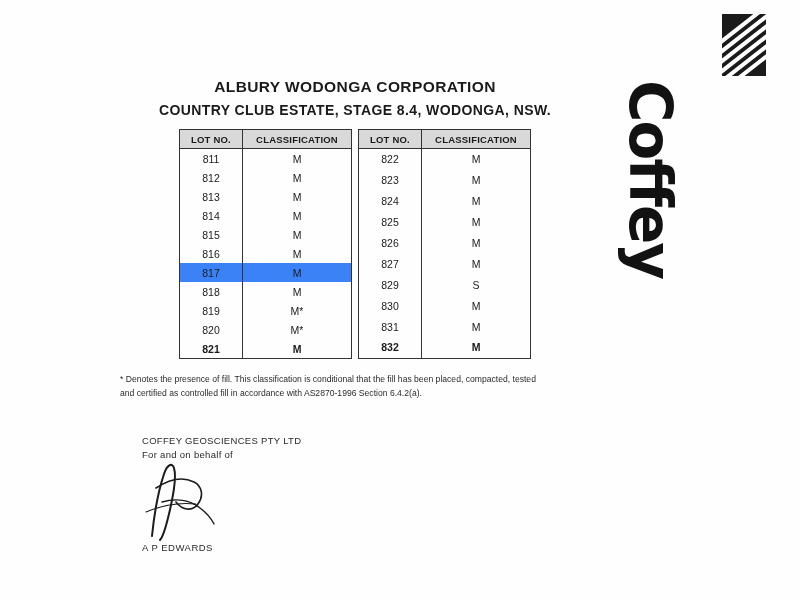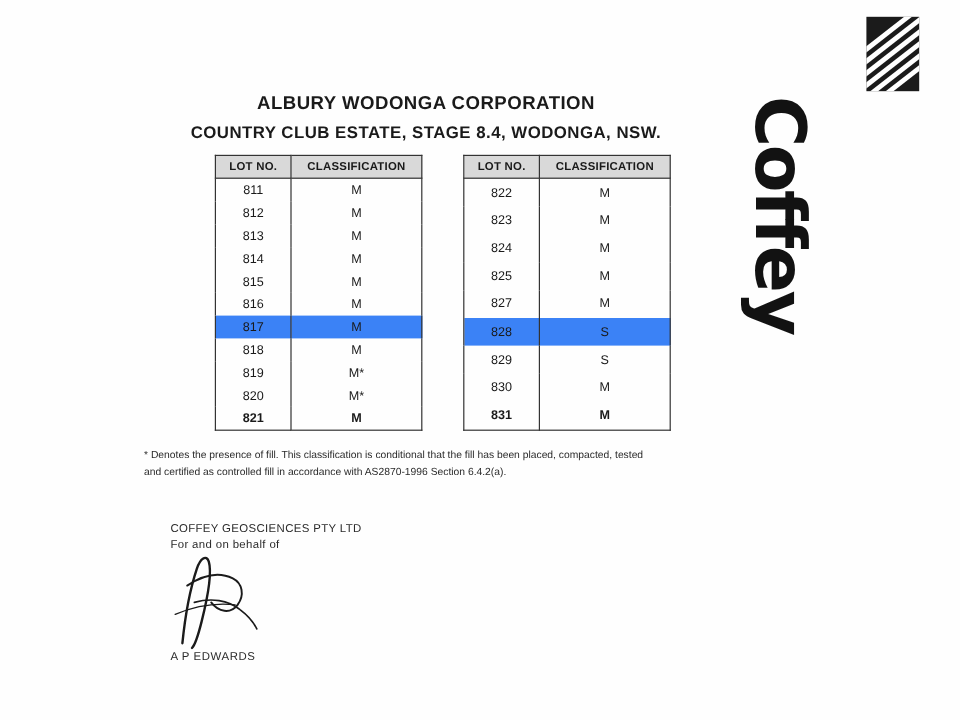--- a/index.html
+++ b/index.html
@@ -82,21 +82,20 @@
   #tables-wrap {
     margin-top: 11px;
     display: flex;
     justify-content: center;
     gap: 6px;
   }
   table.lot-table {
     border-collapse: collapse;
     font-size: 10.5px;
     color: #1a1a1a;
-    margin-left: 28px;
   }
   table.lot-table th {
     background: #d9d9d9;
     border: 1px solid #333;
     font-size: 9.5px;
     font-weight: bold;
     padding: 2px 0 2px;
     letter-spacing: 0.2px;
     height: 14px;
   }
@@ -247,37 +246,41 @@
             </tr>
             <tr>
               <td class="lotno">824</td>
               <td class="classification">M</td>
             </tr>
             <tr>
               <td class="lotno">825</td>
               <td class="classification">M</td>
             </tr>
             <tr>
+              <td class="lotno">826</td>
+              <td class="classification">M</td>
+            </tr>
+            <tr>
               <td class="lotno">827</td>
               <td class="classification">M</td>
-            </tr>
-            <tr class="highlight">
-              <td class="lotno">828</td>
-              <td class="classification">S</td>
             </tr>
             <tr>
               <td class="lotno">829</td>
               <td class="classification">S</td>
             </tr>
             <tr>
               <td class="lotno">830</td>
               <td class="classification">M</td>
             </tr>
             <tr>
               <td class="lotno">831</td>
+              <td class="classification">M</td>
+            </tr>
+            <tr>
+              <td class="lotno">832</td>
               <td class="classification">M</td>
             </tr>
           </tbody>
       </table>
 
     </div>
 
     <div id="footnote">
       <div>* Denotes the presence of fill.  This classification is conditional that the fill has been placed, compacted, tested</div>
       <div>and certified as controlled fill in accordance with AS2870-1996 Section 6.4.2(a).</div>

